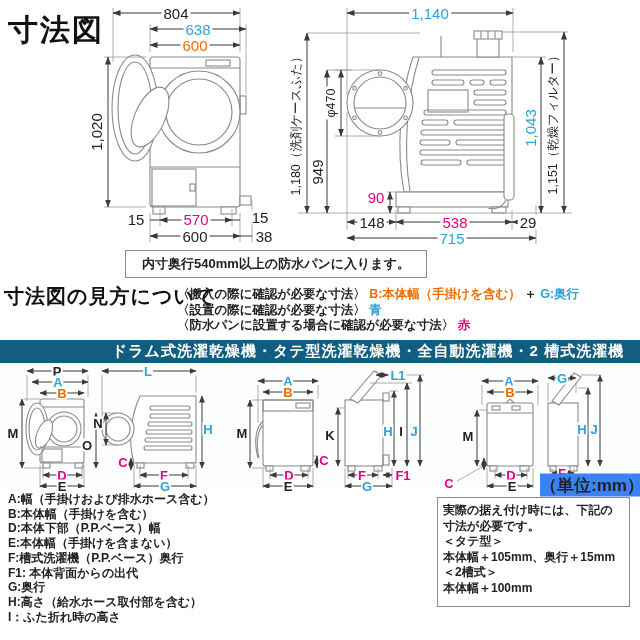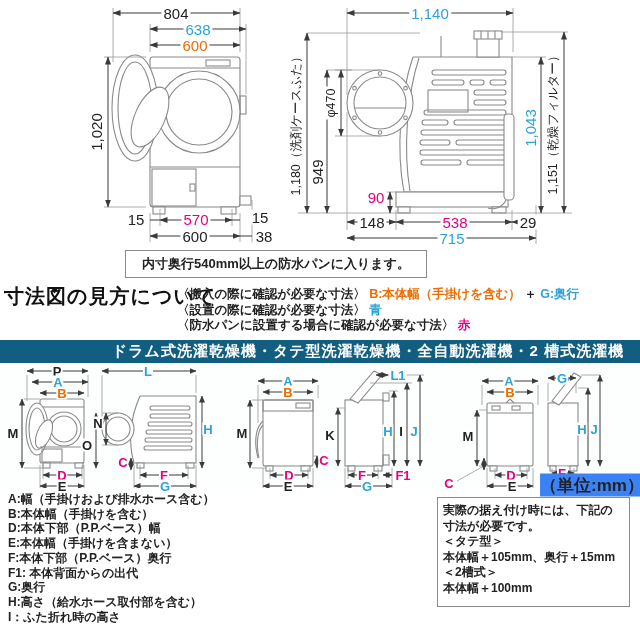--- a/index.html
+++ b/index.html
@@ -40,20 +40,21 @@
   #note-box{position:absolute;left:437px;top:7px;width:181px;height:98px;border:1.5px solid #8a8a8a;
             padding:5px 5px;font-size:12px;font-weight:bold;line-height:15.5px;color:#222;}
   #unit{position:absolute;transform:translate(-50%,-50%);left:592px;top:122px;font-size:17px;
         font-weight:bold;color:#222;background:#3b82f6;white-space:nowrap;}
 </style>
 </head>
 <body>
 
 <div id="stage">
 
+  <span id="page-title">寸法図</span>
 
   <div style="position:absolute;left:0;top:0;width:640px;height:248px;text-align:right;">
     <svg width="640" height="248" viewBox="0 0 640 248">
       <defs>
         <marker id="m1" markerUnits="userSpaceOnUse" markerWidth="8" markerHeight="6" refX="7.5" refY="3" orient="auto-start-reverse" viewBox="0 0 8 6">
           <path d="M0,0 L8,3 L0,6 Z" fill="#3a3a3a"></path>
         </marker>
       </defs>
 
       <g>
@@ -418,21 +419,21 @@
 
     <span id="unit">（単位:mm）</span>
   </div>
 
   <div id="legend">
     <div id="col1" class="col">
       <div class="lg c-blue">A:幅（手掛けおよび排水ホース含む）</div>
       <div class="lg c-orange">B:本体幅（手掛けを含む）</div>
       <div class="lg c-mag">D:本体下部（P.P.ベース）幅</div>
       <div class="lg">E:本体幅（手掛けを含まない）</div>
-      <div class="lg c-mag">F:本体下部（P.P.ベース）奥行</div>
+      <div class="lg c-mag">F:槽式洗濯機（P.P.ベース）奥行</div>
       <div class="lg c-mag">F1: 本体背面からの出代</div>
       <div class="lg c-blue">G:奥行</div>
       <div class="lg c-blue">H:高さ（給水ホース取付部を含む）</div>
       <div class="lg">I：ふた折れ時の高さ</div>
     </div>
     <div id="note-box">
       <div>実際の据え付け時には、下記の</div>
       <div>寸法が必要です。</div>
       <div>＜タテ型＞</div>
       <div>本体幅＋105mm、奥行＋15mm</div>

